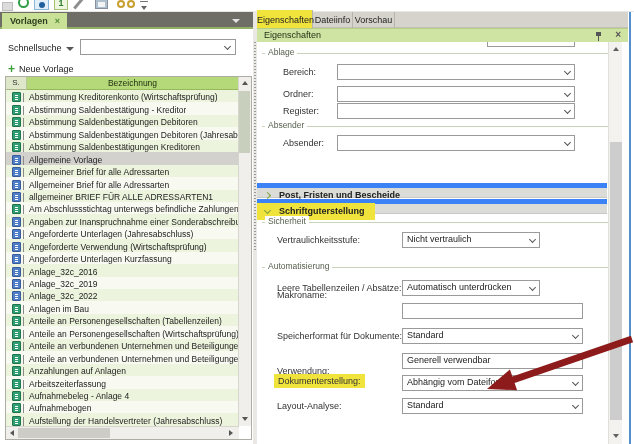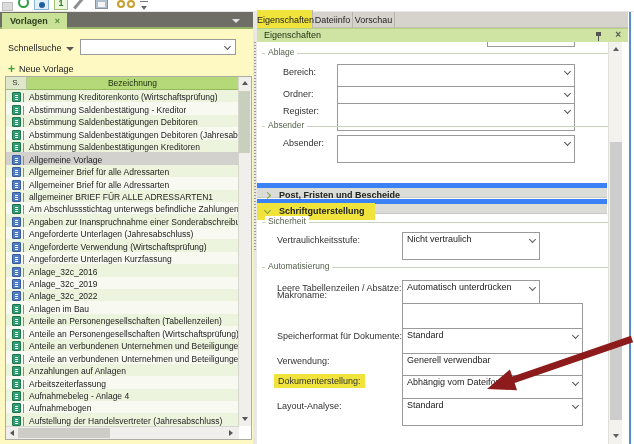--- a/index.html
+++ b/index.html
@@ -17,21 +17,21 @@
   .tb-one{left:54px;top:-4px;width:14px;height:14px;border:1px solid #a3c173;background:#eef6e0;color:#2f7e2f;font-size:9px;font-weight:bold;text-align:center;line-height:13px;font-style:normal}
   .tb-wrench{left:77px;top:-3px;width:3px;height:13px;background:#8f8f8f;transform:rotate(40deg)}
   .tb-save{left:95px;top:-4px;width:13px;height:13px;background:#aebfce;border:1px solid #87909c}
   .tb-save i{position:absolute;left:2px;top:5px;width:7px;height:5px;background:#f4f4f4}
   .tb-glasses{left:117px;top:0;width:8px;height:8px;border:2px solid #c8a030;border-radius:50%}
   .tb-glasses i{position:absolute;left:8px;top:-2px;width:8px;height:8px;border:2px solid #c8a030;border-radius:50%}
   .tb-more{left:140px;top:1px;width:8px;height:9px;border-top:1px solid #777}
   .tb-more i{position:absolute;left:1px;top:4px;border-left:3px solid transparent;border-right:3px solid transparent;border-top:4px solid #666}
 
   
-  .left-panel{position:absolute;left:0;top:12px;width:253px;height:432px;background:#fef9c3}
+  .left-panel{position:absolute;left:0;top:12px;width:253px;height:432px;background:#ffffff}
   .lp-titlebar{position:absolute;left:0;top:0;width:253px;height:17px;background:#6e6e66;border-bottom:2px solid #93b164}
   .lp-tab{position:absolute;left:2px;top:1px;height:16px;background:#c9e097;padding:3px 7px 0 8px;font-size:9px;font-weight:bold;color:#2d3e1f}
   .lp-tab .x{color:#4e8a34;font-weight:bold;margin-left:7px;font-size:9px}
   .lp-caret{position:absolute;right:13px;top:7px;width:0;height:0;border-left:4px solid transparent;border-right:4px solid transparent;border-top:4px solid #e4e4e4}
 
   .lp-search-label{position:absolute;left:8px;top:31px;font-size:9px;color:#222}
   .lp-filter-caret{position:absolute;left:66px;top:35px;width:0;height:0;border-left:4px solid transparent;border-right:4px solid transparent;border-top:4px solid #555}
   .lp-search-combo{position:absolute;left:80px;top:27px;width:156px;height:16px;background:#fff;border:1px solid #9a9a9a}
   .lp-search-combo input{position:absolute;left:2px;top:1px;width:138px;height:12px;border:none;outline:none;font-size:9px;font-family:"Liberation Sans",sans-serif}
   .chev{width:5px;height:5px;border-right:1px solid #555;border-bottom:1px solid #555;transform:rotate(45deg)}
@@ -74,21 +74,21 @@
   .pin-icon{position:absolute;right:26px;top:3px;width:7px;height:9px}
   .pin-icon::before{content:"";position:absolute;left:1px;top:0;width:5px;height:4px;background:#555}
   .pin-icon::after{content:"";position:absolute;left:3px;top:4px;width:1px;height:5px;background:#555}
   .rp-close{position:absolute;right:7px;top:0;font-size:10px;font-weight:bold;color:#555}
 
   .rp-content{position:absolute;left:0;top:30px;width:371px;height:402px;background:#fff}
   .partial-combo{position:absolute;left:230px;top:0;width:88px;height:5px;background:#fff;border:1px solid #9a9a9a;border-top:none}
   .gline{position:absolute;height:1px;background:#c9d2bb}
   .legend{position:absolute;font-size:8.5px;color:#57614f;background:#fff;padding:0 3px;z-index:2}
   .flabel{position:absolute;font-size:9px;color:#333;white-space:nowrap;z-index:2}
-  .cbx,.tbx{position:absolute;background:#fff;border:1px solid #9a9a9a;font-size:9px;color:#222;padding:1px 14px 0 4px;white-space:nowrap;overflow:hidden;height:28px}
+  .cbx,.tbx{position:absolute;background:#fff;border:1px solid #9a9a9a;font-size:9px;color:#222;padding:1px 14px 0 4px;white-space:nowrap;overflow:hidden;height:16px}
   .tbx{padding-right:4px}
   .cbx .chev{position:absolute;right:4px;top:4px}
   .hl-label{background:#efe33c;padding:2px 4px}
   .sec{position:absolute;left:0;width:350px;height:15px;background:#dbdbd7;border-top:5px solid #3b82f6;border-bottom:1px solid #c8c8c4;font-weight:bold;font-size:9px;color:#222}
   .sec .sec-text{position:absolute;left:22px;top:2px;z-index:2}
   .sec .hl-bg{position:absolute;left:0;top:-1px;width:118px;height:17px;background:#efe33c;z-index:1}
   .sec-chev-right{position:absolute;left:8px;top:5px;width:5px;height:5px;border-right:1px solid #7fa03f;border-top:1px solid #7fa03f;transform:rotate(45deg);z-index:2}
   .sec-chev-down{position:absolute;left:8px;top:4px;width:5px;height:5px;border-right:1px solid #7fa03f;border-bottom:1px solid #7fa03f;transform:rotate(45deg);z-index:2}
 
   .rp-vsb{position:absolute;left:351px;top:0;width:14px;height:402px;background:#f3f2ef;border-left:1px solid #e0dfda}
@@ -318,21 +318,21 @@
 
       <div class="flabel" style="left:20px;top:241px">Leere Tabellenzeilen / Absätze:</div>
       <div class="cbx" style="left:145px;top:238px;width:138px"><span>Automatisch unterdrücken</span><span class="chev"></span></div>
 
       <div class="flabel" style="left:20px;top:248px">Makroname:</div>
       <div class="tbx" style="left:145px;top:261px;width:181px"><span></span></div>
 
       <div class="flabel" style="left:20px;top:289px">Speicherformat für Dokumente:</div>
       <div class="cbx" style="left:145px;top:286px;width:181px"><span>Standard</span><span class="chev"></span></div>
 
-      <div class="flabel" style="left:20px;top:314px">Verwendung:</div>
+      <div class="flabel" style="left:20px;top:324px">Verwendung:</div>
       <div class="tbx" style="left:145px;top:311px;width:181px"><span>Generell verwendbar</span></div>
 
       <div class="flabel hl-label" style="left:17px;top:332px">Dokumenterstellung:</div>
       <div class="cbx" style="left:145px;top:333px;width:181px"><span>Abhängig vom Dateiformat</span><span class="chev"></span></div>
 
       <div class="flabel" style="left:20px;top:359px">Layout-Analyse:</div>
       <div class="cbx" style="left:145px;top:356px;width:181px"><span>Standard</span><span class="chev"></span></div>
 
       <div class="rp-vsb">
         <div class="rp-vsb-up"></div>

